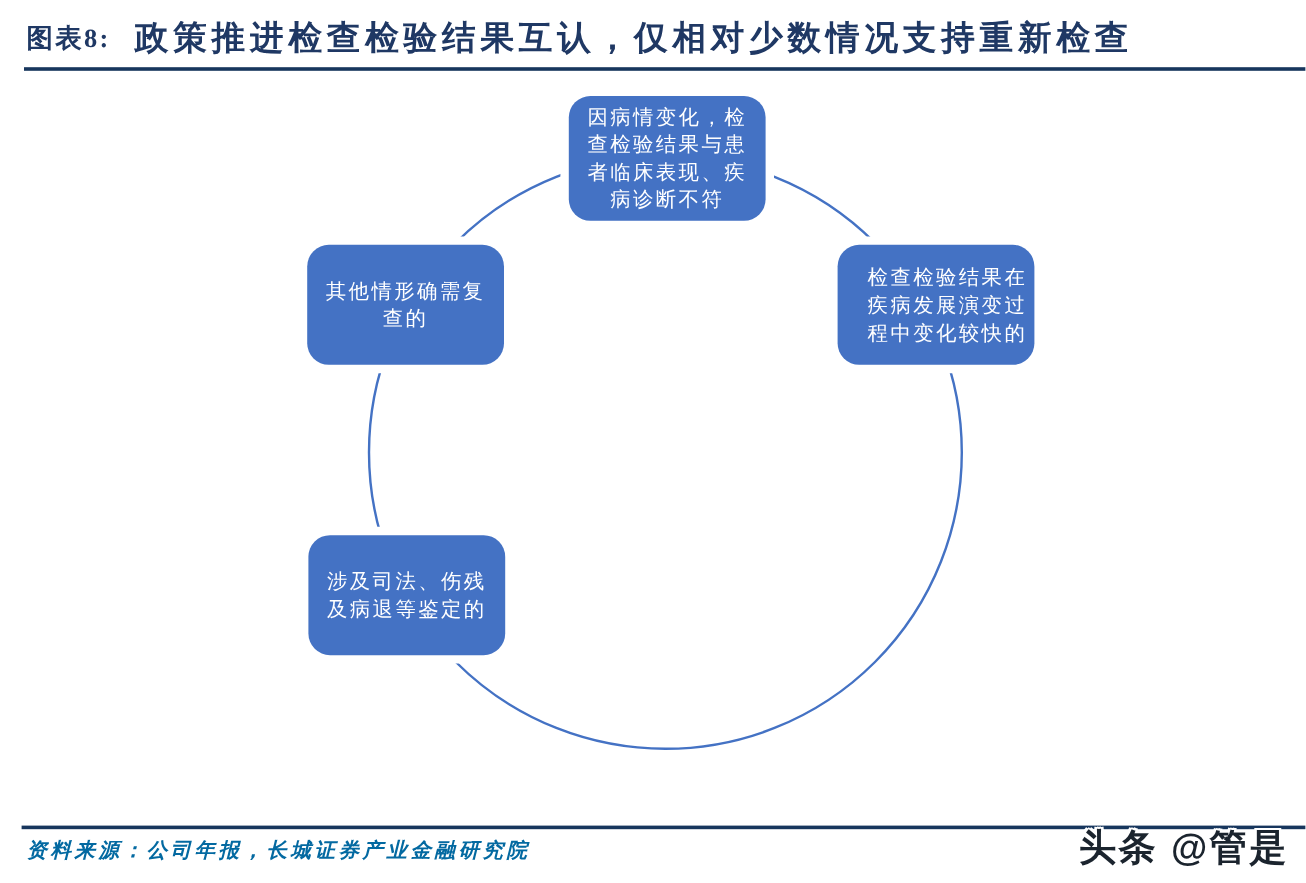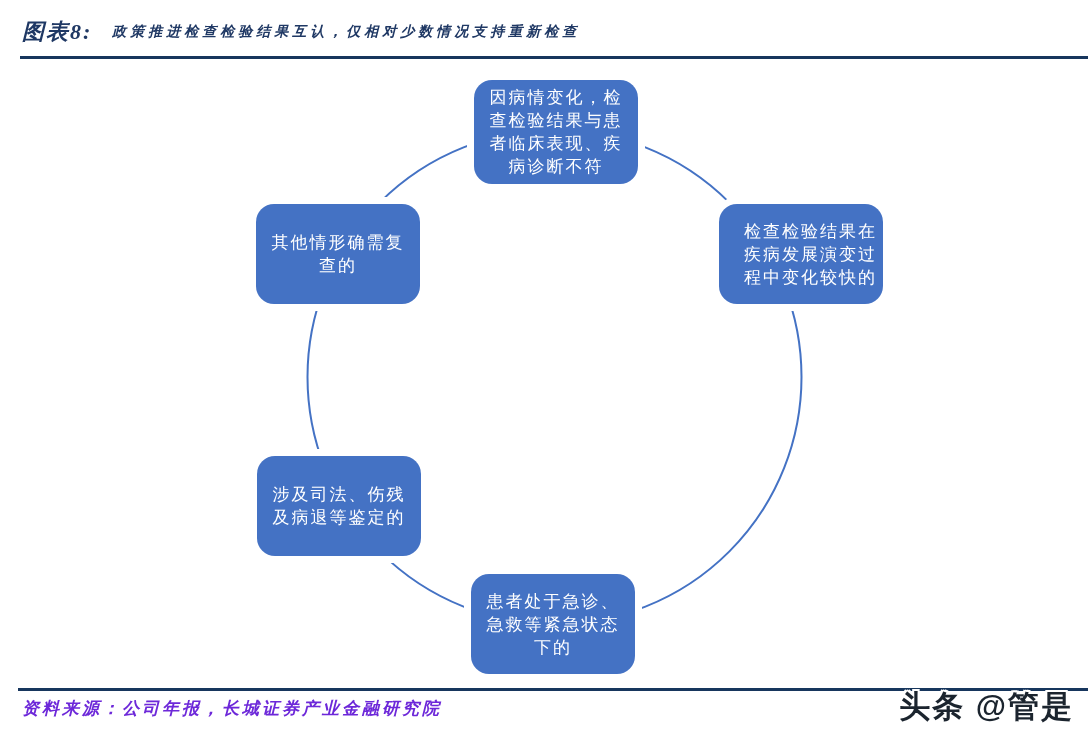--- a/index.html
+++ b/index.html
@@ -17,31 +17,30 @@
   .fig-header {
     position: absolute;
     top: 16px;
     left: 22px;
     right: 10px;
     height: 32px;
     display: flex;
     align-items: center;
     color: #1F3864;
     font-family: "Liberation Serif", serif;
-    font-style: italic;
     white-space: nowrap;
   }
   .fig-label {
     font-size: 22px;
     font-weight: bold;
     letter-spacing: 2px;
     margin-right: 20px;
   }
   .fig-title {
-    font-size: 14px;
+    font-size: 28px;
     font-weight: bold;
     letter-spacing: 4px;
   }
   .title-rule {
     position: absolute;
     top: 56px;
     left: 20px;
     right: 0;
     height: 3px;
     background: #17365D;
@@ -74,41 +73,41 @@
   }
   .node-label {
     color: #ffffff;
     font-size: 17px;
     line-height: 23px;
     letter-spacing: 2px;
     text-align: center;
     white-space: pre-line;
   }
   .node-top          { left: 474px; top: 80px;  }
-  .node-top-right    { left: 719px; top: 204px; padding-left: 23px; }
+  .node-top-right    { left: 698px; top: 204px; padding-left: 23px; }
   .node-bottom-right { left: 688px; top: 451px; }
   .node-bottom       { left: 471px; top: 574px; }
-  .node-bottom-left  { left: 257px; top: 456px; }
+  .node-bottom-left  { left: 257px; top: 446px; }
   .node-top-left     { left: 256px; top: 204px; }
 
   
   .source-rule {
     position: absolute;
     top: 688px;
     left: 18px;
     right: 0;
     height: 3px;
     background: #17365D;
     z-index: 2;
   }
   .fig-source {
     position: absolute;
     top: 697px;
     left: 22px;
-    color: #6d28d9;
+    color: #0369a1;
     font-family: "Liberation Serif", serif;
     font-style: italic;
     font-size: 17px;
     font-weight: bold;
     letter-spacing: 3px;
     white-space: nowrap;
     z-index: 2;
   }
   .watermark {
     position: absolute;
@@ -149,25 +148,20 @@
     <span class="node-label">因病情变化，检
 查检验结果与患
 者临床表现、疾
 病诊断不符</span>
   </div>
   <div class="node node-top-right">
     <span class="node-label">检查检验结果在
 疾病发展演变过
 程中变化较快的</span>
   </div>
-  <div class="node node-bottom">
-    <span class="node-label">患者处于急诊、
-急救等紧急状态
-下的</span>
-  </div>
   <div class="node node-bottom-left">
     <span class="node-label">涉及司法、伤残
 及病退等鉴定的</span>
   </div>
   <div class="node node-top-left">
     <span class="node-label">其他情形确需复
 查的</span>
   </div>
 </div>
 

